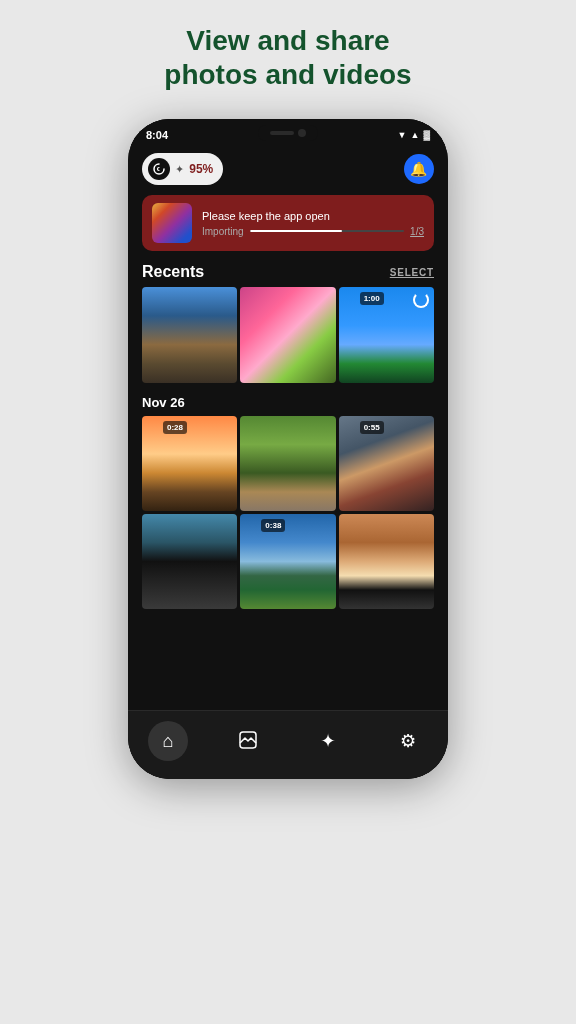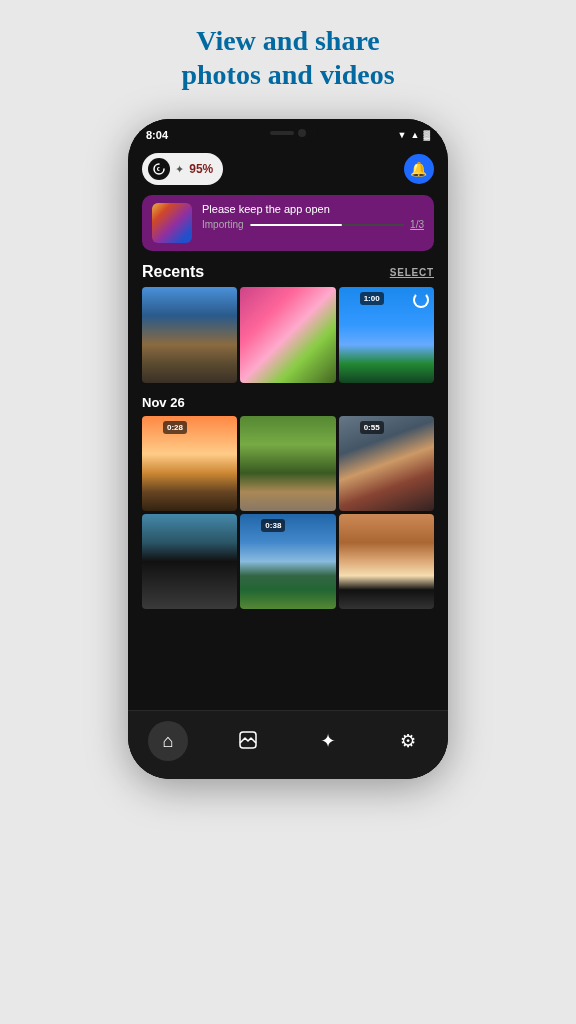--- a/index.html
+++ b/index.html
@@ -12,24 +12,23 @@
       display: flex;
       flex-direction: column;
       align-items: center;
       padding: 24px 0 20px;
     }
 
     .page-title {
       font-size: 28px;
       font-weight: 800;
       text-align: center;
-      color: #0369a1;
+      color: #14532d;
       margin-bottom: 28px;
       line-height: 1.2;
-      font-family: Liberation Serif, serif;
     }
 
     
     .phone-frame {
       width: 320px;
       height: 660px;
       background: #1a1a1a;
       border-radius: 42px;
       position: relative;
       box-shadow: 0 8px 40px rgba(0,0,0,0.35), inset 0 0 0 2px #333;
@@ -182,25 +181,25 @@
       border-radius: 50%;
       display: flex;
       align-items: center;
       justify-content: center;
       color: #fff;
       font-size: 14px;
     }
 
     
     .import-banner {
-      background: #701a75;
+      background: #7f1d1d;
       border-radius: 10px;
       padding: 8px 10px;
       display: flex;
-      align-items: flex-start;
+      align-items: center;
       gap: 10px;
       margin-bottom: 12px;
     }
 
     .import-thumb {
       width: 40px;
       height: 40px;
       border-radius: 6px;
       background: linear-gradient(135deg, #e8a020 0%, #d04010 30%, #8020a0 60%, #2040c0 100%);
       flex-shrink: 0;

